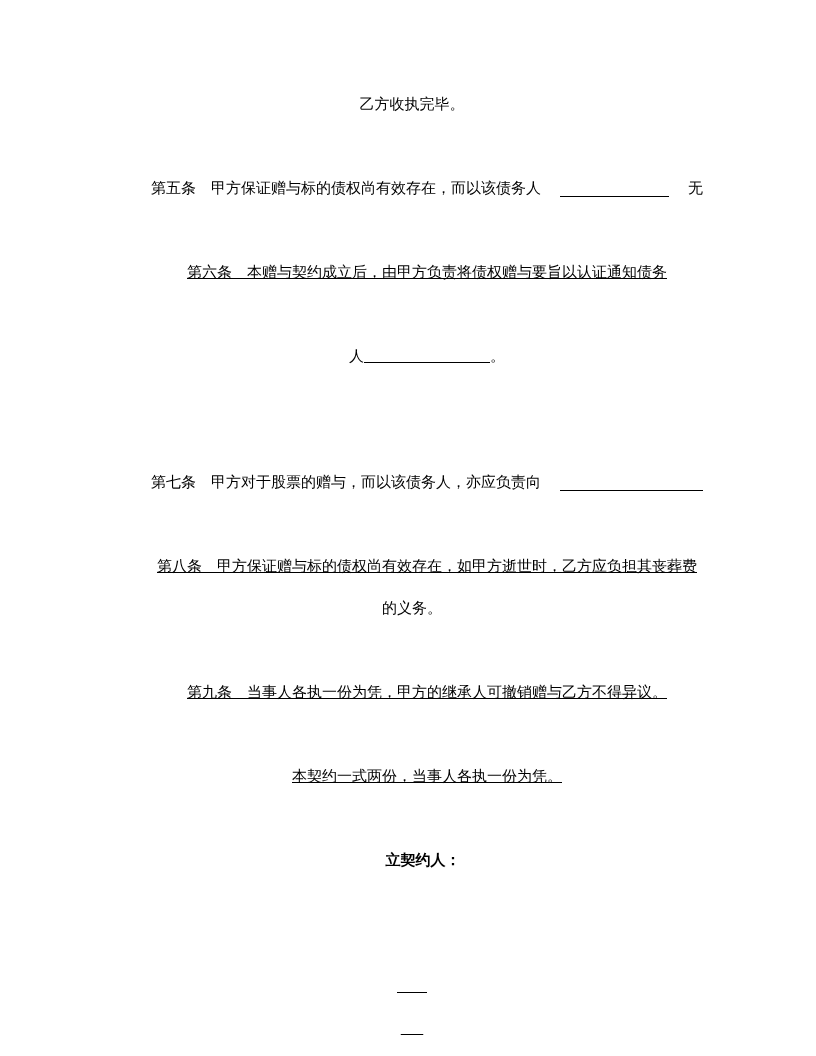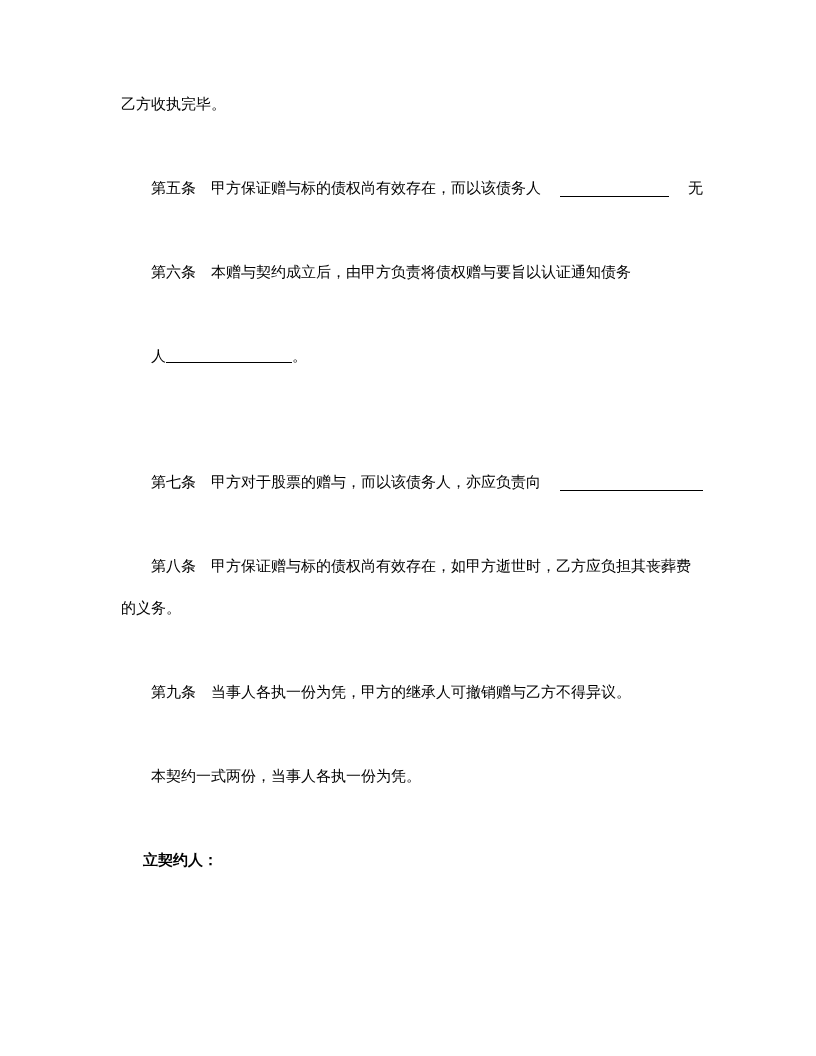--- a/index.html
+++ b/index.html
@@ -9,36 +9,37 @@
   }
   .page {
     position: relative;
     width: 816px;
     height: 1056px;
     background: #ffffff;
     overflow: hidden;
     font-family: "Liberation Serif", "DejaVu Serif", serif;
     font-size: 15px;
     color: #000000;
+    text-align: center;
   }
   .doc {
     position: absolute;
     left: 121px;
     top: 83px;
     width: 582px;
   }
   .para {
     margin: 0 0 42px 0;
     line-height: 42px;
   }
   .line {
     line-height: 42px;
     white-space: pre-wrap;
   }
-  .indent { text-indent: 30px; }
+  .indent { text-indent: 30px; text-decoration: underline; }
   .indent-sm { text-indent: 22px; font-weight: bold; }
   .flex-line {
     display: flex;
     line-height: 42px;
   }
   .flex-line.pad { padding-left: 30px; gap: 19px; }
   .flex-line > span { flex: 0 0 auto; white-space: pre-wrap; }
   .blank-fill {
     flex: 1 1 auto !important;
     min-width: 40px;

